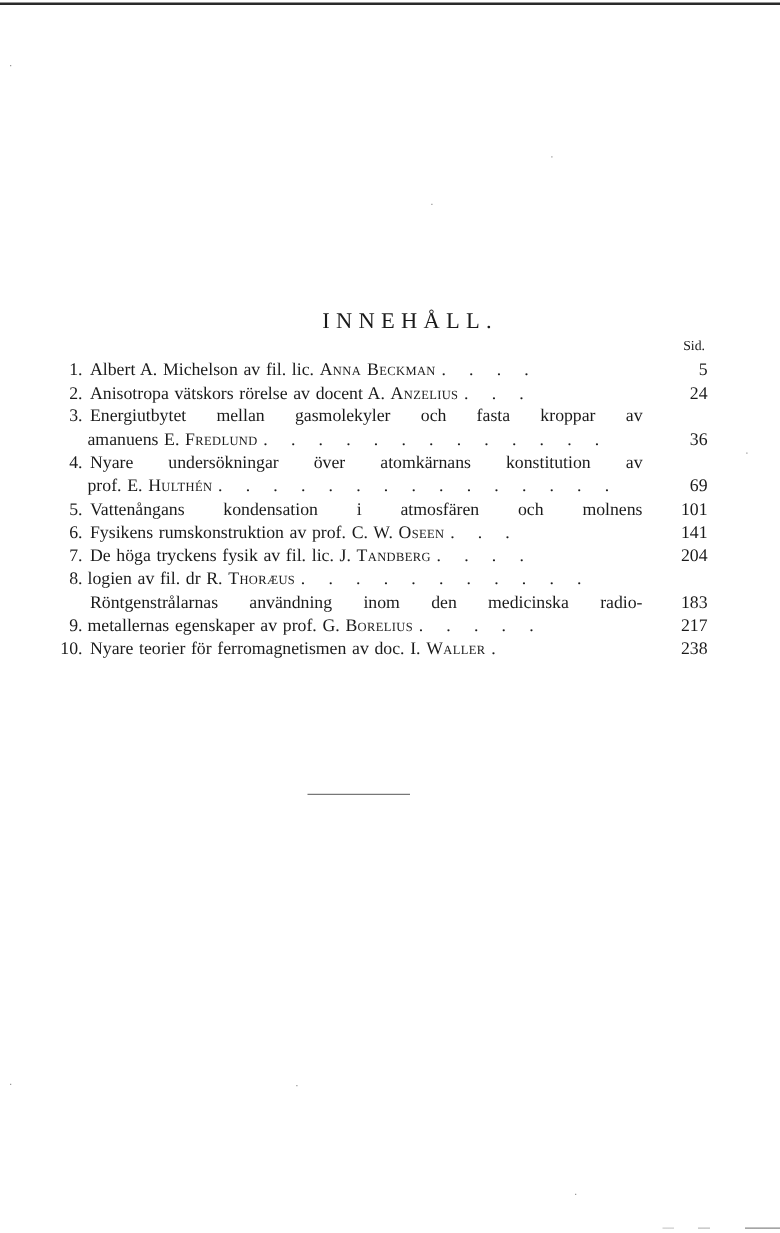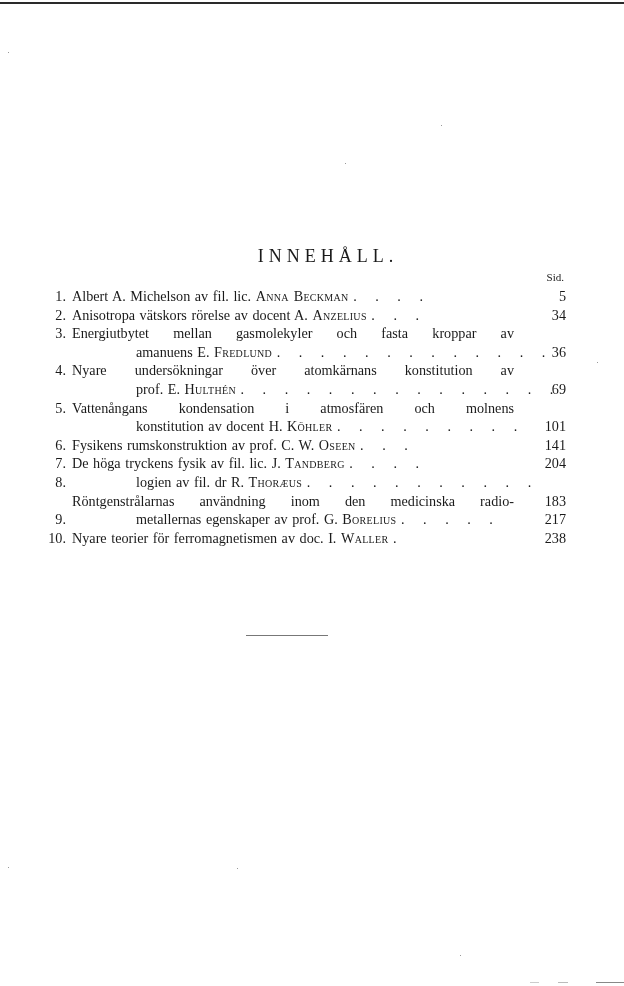--- a/index.html
+++ b/index.html
@@ -56,21 +56,21 @@
     }
     .entry .line {
       display: block;
       margin-left: 36px;
       padding-right: 52px;
       white-space: nowrap;
       text-align: justify;
       word-spacing: 1px;
     }
     .entry .line.cont {
-      margin-left: 100px;
+      margin-left: 34px;
     }
     .entry .line.first-of-two {
       text-align-last: justify;
     }
     .entry .page {
       position: absolute;
       right: 0;
       bottom: 0;
       width: 44px;
       text-align: right;
@@ -112,41 +112,40 @@
 
   <div class="entry">
     <span class="num">1.</span>
     <span class="line"><span>Albert A. Michelson av fil. lic.</span> <span class="author">Anna Beckman</span> <span class="leader">. . . .</span></span>
     <span class="page">5</span>
   </div>
 
   <div class="entry">
     <span class="num">2.</span>
     <span class="line"><span>Anisotropa vätskors rörelse av docent A.</span> <span class="author">Anzelius</span> <span class="leader">. . .</span></span>
-    <span class="page">34</span>
+    <span class="page">24</span>
   </div>
 
   <div class="entry">
     <span class="num">3.</span>
     <span class="line first-of-two">Energiutbytet mellan gasmolekyler och fasta kroppar av</span>
     <span class="line cont"><span>amanuens E.</span> <span class="author">Fredlund</span> <span class="leader">. . . . . . . . . . . . .</span></span>
     <span class="page">36</span>
   </div>
 
   <div class="entry">
     <span class="num">4.</span>
     <span class="line first-of-two">Nyare undersökningar över atomkärnans konstitution av</span>
     <span class="line cont"><span>prof. E.</span> <span class="author">Hulthén</span> <span class="leader">. . . . . . . . . . . . . . .</span></span>
     <span class="page">69</span>
   </div>
 
   <div class="entry">
     <span class="num">5.</span>
     <span class="line first-of-two">Vattenångans kondensation i atmosfären och molnens</span>
-    <span class="line cont"><span>konstitution av docent H.</span> <span class="author">Köhler</span> <span class="leader">. . . . . . . . .</span></span>
     <span class="page">101</span>
   </div>
 
   <div class="entry">
     <span class="num">6.</span>
     <span class="line"><span>Fysikens rumskonstruktion av prof. C. W.</span> <span class="author">Oseen</span> <span class="leader">. . .</span></span>
     <span class="page">141</span>
   </div>
 
   <div class="entry">

